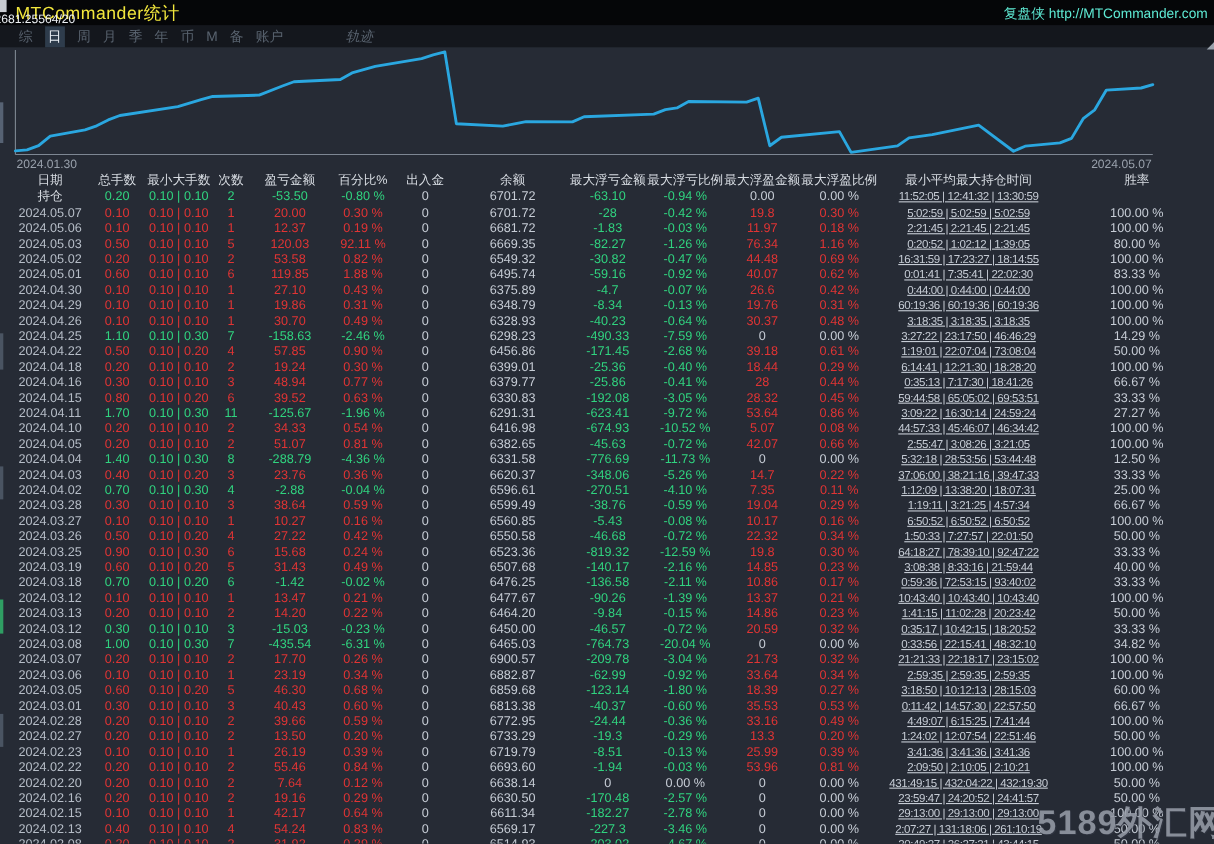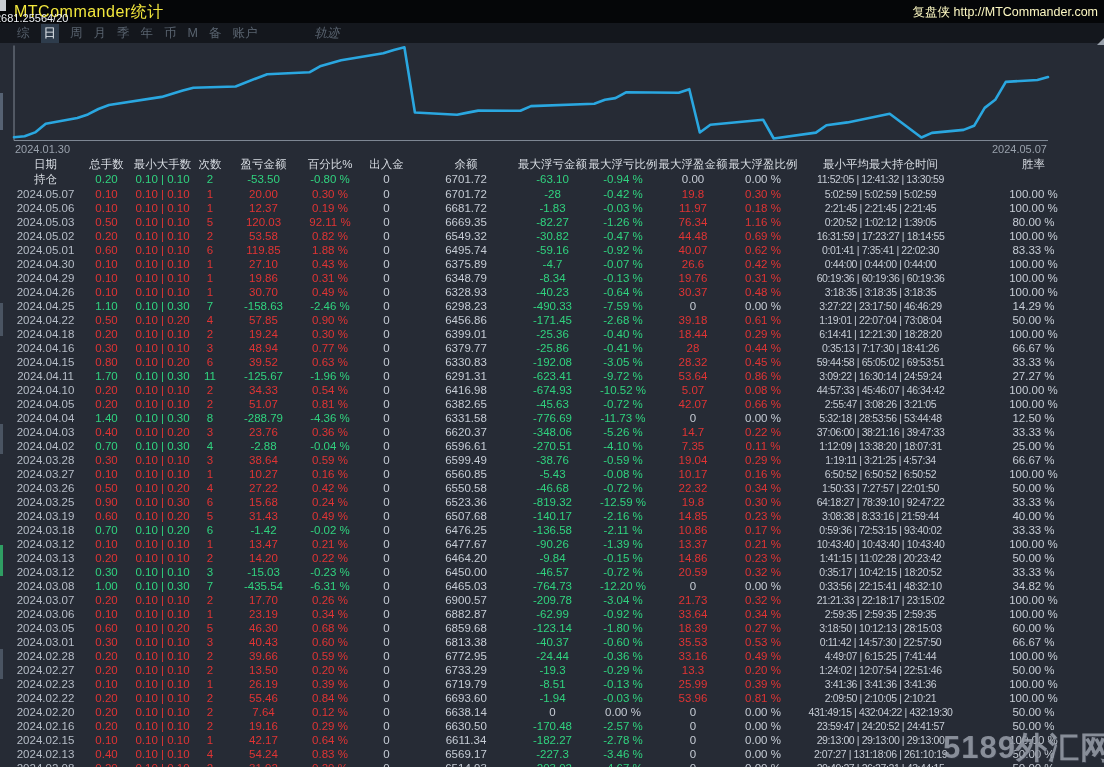--- a/index.html
+++ b/index.html
@@ -5,21 +5,21 @@
   html,body{margin:0;padding:0;}
   body{
     width:1104px;height:767px;overflow:hidden;position:relative;
     background:#262b35;font-family:"Liberation Sans",sans-serif;
     -webkit-font-smoothing:none;
   }
   
   .titlebar{position:absolute;top:0;left:0;width:1104px;height:23px;background:#050608;z-index:3;}
   .app-title{position:absolute;left:14px;top:2px;font-size:16px;color:#f2e73d;letter-spacing:0.5px;}
   .account{position:absolute;left:-5px;top:12px;font-size:11px;color:#edf0f4;z-index:4;}
-  .site-link{position:absolute;right:6px;top:4px;font-size:12.5px;color:#fef9c3;}
+  .site-link{position:absolute;right:6px;top:4px;font-size:12.5px;color:#5eead4;}
   
   .menubar{
     position:absolute;top:23px;left:0;width:1104px;height:20px;background:#14171d;
     display:flex;align-items:center;padding-left:17px;box-sizing:border-box;
     font-size:12.5px;color:#59636f;z-index:2;
   }
   .mi{margin-right:11px;cursor:default;}
   .mi.active{background:#2e3c4c;color:#e9eef3;padding:1px 3px;}
   .mi.far{margin-left:46px;font-style:italic;}
   
@@ -32,21 +32,21 @@
     grid-template-columns:75px 47px 65px 30px 77px 56px 57px 102px 71px 70px 70px 70px 165px minmax(0,1fr);
     padding-left:8px;white-space:nowrap;text-align:center;
   }
   .th-row{height:15px;line-height:15px;color:#d8dde3;}
   .tr{height:14px;line-height:14px;}
   .date{color:#b6bdc7;}
   .hd{color:#d8dde3;}
   .up{color:#e03434;}
   .dn{color:#30d37f;}
   .neu{color:#c6ccd5;}
-  .c-time{font-size:10.5px;letter-spacing:-0.4px;}
+  .c-time{font-size:10.5px;letter-spacing:-0.4px;text-decoration:underline;}
   
   .watermark{
     position:absolute;right:-8px;bottom:-2px;z-index:6;
     font-size:31px;font-weight:bold;letter-spacing:1px;
     color:rgba(156,162,173,0.82);text-shadow:1px 1px 0 rgba(55,60,72,0.55);
   }
   
   .corner-block{position:absolute;left:0;top:0;width:6px;height:11px;background:#c8ccd2;z-index:5;}
   .gutter-mark{position:absolute;left:0;width:3px;z-index:5;}
   .resize-grip{
@@ -574,21 +574,21 @@
       <div class="gr tr">
         <span class="date">2024.03.08</span>
         <span class="dn">1.00</span>
         <span class="dn">0.10 | 0.30</span>
         <span class="dn">7</span>
         <span class="dn">-435.54</span>
         <span class="dn">-6.31 %</span>
         <span class="neu">0</span>
         <span class="neu">6465.03</span>
         <span class="dn">-764.73</span>
-        <span class="dn">-12.20 %</span>
+        <span class="dn">-20.04 %</span>
         <span class="neu">0</span>
         <span class="neu">0.00 %</span>
         <span class="neu c-time">0:33:56 | 22:15:41 | 48:32:10</span>
         <span class="neu">34.82 %</span>
       </div>
       <div class="gr tr">
         <span class="date">2024.03.07</span>
         <span class="up">0.20</span>
         <span class="up">0.10 | 0.10</span>
         <span class="up">2</span>

